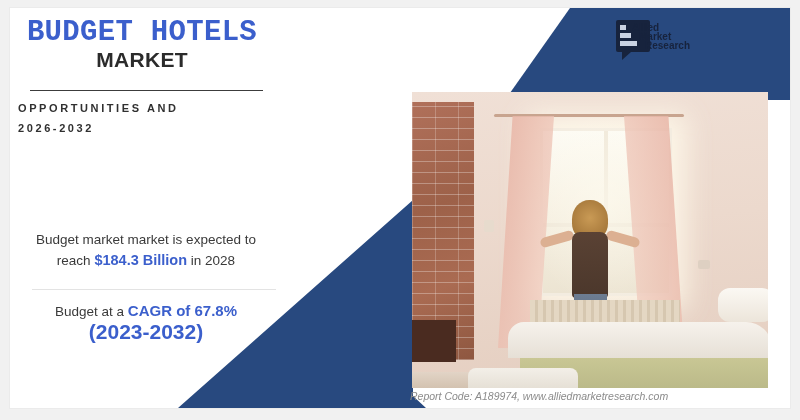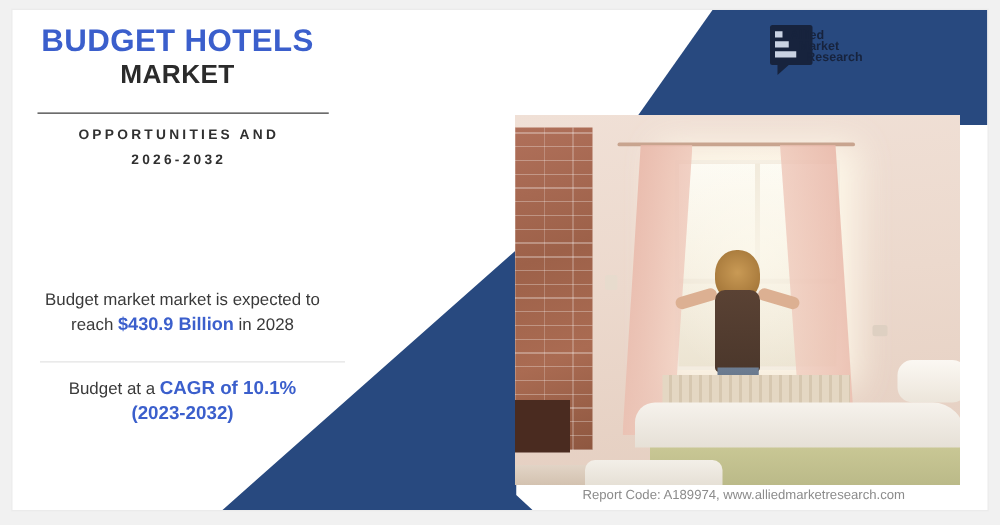--- a/index.html
+++ b/index.html
@@ -96,55 +96,55 @@
     background:linear-gradient(180deg,#f3efe8,#e3ddd2);border-radius:8px 8px 0 0;}
   .ph-floor{position:absolute;left:0;bottom:0;width:356px;height:16px;
     background:linear-gradient(180deg,#e2d4c6,#d3c2b0);}
   .ph-outlet{position:absolute;left:286px;top:168px;width:12px;height:9px;background:#ded0c2;border-radius:2px;}
   .ph-switch{position:absolute;left:72px;top:128px;width:10px;height:12px;background:#e7dbcd;border-radius:2px;}
   .ph-glow{position:absolute;left:112px;top:26px;width:160px;height:190px;
     background:radial-gradient(ellipse at 50% 45%, rgba(255,252,240,.55) 0%, rgba(255,252,240,0) 70%);}
   
   .title-wrap{position:absolute;left:10px;top:12px;width:244px;text-align:center;}
   .t1{
-    font-size:25px;font-weight:bold;color:#3b5fcc;letter-spacing:.3px;
-    line-height:26px;white-space:nowrap;
+    font-size:29px;font-weight:bold;color:#3b5fcc;letter-spacing:.3px;
+    line-height:26px;white-space:nowrap;font-family:Liberation Mono, monospace;
   }
   .t2{
     font-size:21px;font-weight:bold;color:#2b2b2b;letter-spacing:.3px;
     line-height:26px;margin-top:1px;
   }
   .rule{
     position:absolute;left:20px;top:82px;width:233px;height:0;
     border-top:1px solid #3c3c3c;
   }
   .subtitle{
-    position:absolute;left:8px;top:90px;width:250px;text-align:center;
+    position:absolute;left:8px;top:90px;width:250px;
     font-size:11px;font-weight:bold;color:#303030;
     letter-spacing:2.6px;line-height:20px;
   }
   .stat1{
     position:absolute;left:8px;top:222px;width:256px;text-align:center;
     font-size:13.5px;color:#3a3a3a;line-height:20px;
   }
   .stat1 b{color:#3b5fcc;font-weight:bold;font-size:14.5px;}
   .sep{
     position:absolute;left:22px;top:281px;width:244px;height:0;
     border-top:1px solid #e3e3e3;
   }
   .stat2{
     position:absolute;left:8px;top:293px;width:256px;text-align:center;
     font-size:13.5px;color:#3a3a3a;line-height:20px;
   }
   .stat2 b{color:#3b5fcc;font-weight:bold;font-size:15px;}
-  .stat2 .yrs{display:block;color:#3b5fcc;font-weight:bold;font-size:15px;}
+  .stat2 .yrs{display:block;color:#3b5fcc;font-weight:bold;font-size:21px;}
   
   .footer{
     position:absolute;left:400px;top:382px;width:370px;
-    text-align:center;font-size:10.5px;color:#8b8b8b;
+    text-align:left;font-size:10.5px;color:#8b8b8b;font-style:italic;
   }
 </style>
 </head>
 <body>
 
 <div id="infographic">
   <div class="card">
 
     <div class="banner">
       <svg width="780" height="92" viewBox="0 0 780 92" aria-hidden="true">
@@ -210,26 +210,26 @@
     </div>
 
     <div class="rule"></div>
 
     <div class="subtitle">
       <div>OPPORTUNITIES AND</div>
       <div>2026-2032</div>
     </div>
 
     <div class="stat1">
-      <span>Budget market market is expected to reach </span><b>$430.9 Billion</b><span> in 2028</span>
+      <span>Budget market market is expected to reach </span><b>$184.3 Billion</b><span> in 2028</span>
     </div>
 
     <div class="sep"></div>
 
     <div class="stat2">
-      <span>Budget at a </span><b>CAGR of 10.1%</b>
+      <span>Budget at a </span><b>CAGR of 67.8%</b>
       <span class="yrs">(2023-2032)</span>
     </div>
 
     <div class="footer">Report Code: A189974, www.alliedmarketresearch.com</div>
 
   </div>
 </div>
 
 </body></html>

